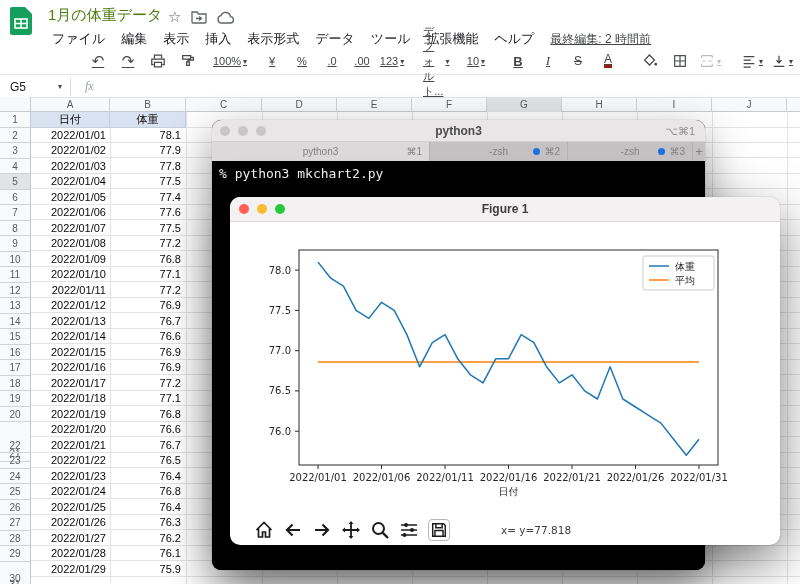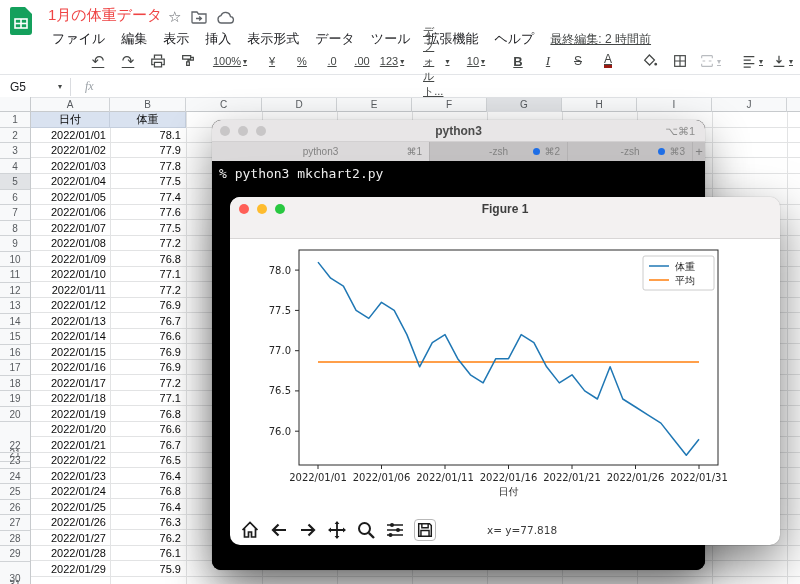--- a/index.html
+++ b/index.html
@@ -3,21 +3,21 @@
 <meta charset="utf-8">
 <style>
   html,body{margin:0;padding:0;background:#fff;}
   #screen{position:relative;width:800px;height:584px;overflow:hidden;background:#fff;
           font-family:"Liberation Sans",sans-serif;color:#202124;}
   .abs{position:absolute;}
 
   
   #gs-header{left:0;top:0;width:800px;height:48px;background:#fff;}
   #gs-logo{left:10px;top:7px;width:22px;height:28px;}
-  #gs-title{left:48px;top:6px;font-size:15px;color:#ef4444;}
+  #gs-title{left:48px;top:6px;font-size:15px;color:#4d7c0f;}
   .title-icons{left:168px;top:8px;display:flex;gap:10px;align-items:center;color:#5f6368;}
   #gs-menubar{left:44px;top:28px;display:flex;align-items:center;font-size:13px;color:#202124;}
   #gs-menubar .mi{padding:2px 8px;cursor:default;}
   #last-edit{margin-left:8px;font-size:12px;color:#444746;text-decoration:underline;}
   #gs-toolbar{left:0;top:48px;width:800px;height:27px;border-bottom:1px solid #e3e5e8;
               display:flex;align-items:center;padding-left:84px;box-sizing:border-box;gap:2px;color:#444746;}
   .tbtn{height:22px;min-width:22px;display:flex;align-items:center;justify-content:center;
         font-size:11px;color:#444746;gap:2px;padding:0 3px;border-radius:3px;text-decoration:underline;}
   .tsep{width:1px;height:18px;background:#dadce0;margin:0 5px;}
   .caret{font-size:8px;color:#444746;}
@@ -69,26 +69,26 @@
   .ttab .rt{position:absolute;right:7px;top:0;line-height:19px;display:flex;gap:4px;align-items:center;}
   .dot{width:7px;height:7px;border-radius:50%;background:#1e6ee6;display:inline-block;}
   #tab-plus{flex:1;display:flex;align-items:center;justify-content:center;color:#7f7f7f;font-size:13px;background:#c3c1c2;}
   #term-body{left:0;top:41px;width:493px;height:409px;background:#000;border-radius:0 0 9px 9px;
              font-family:"DejaVu Sans Mono","Liberation Mono",monospace;font-size:13px;color:#f2f2f2;
              padding:5px 0 0 7px;box-sizing:border-box;}
 
   
   #figure-win{left:230px;top:197px;width:550px;height:348px;border-radius:10px;background:#fff;
               box-shadow:0 18px 50px rgba(0,0,0,.5), 0 0 1px rgba(0,0,0,.45);}
-  #fig-titlebar{left:0;top:0;width:550px;height:42px;background:#f3f1f1;border-radius:10px 10px 0 0;
+  #fig-titlebar{left:0;top:0;width:550px;height:25px;background:#f3f1f1;border-radius:10px 10px 0 0;
                 border-bottom:1px solid #d8d6d6;box-sizing:border-box;}
   #fig-title{width:100%;text-align:center;line-height:25px;font-size:12px;font-weight:bold;color:#3e3e3e;}
   #chart-svg{left:0;top:25px;}
   #fig-toolbar{left:0;top:318px;width:550px;height:30px;display:flex;align-items:center;
-               padding-left:10px;box-sizing:border-box;gap:9px;}
+               padding-left:24px;box-sizing:border-box;gap:9px;}
   .mpl-btn{display:flex;align-items:center;justify-content:center;}
   #mpl-save-wrap{border:1px solid #b9b9b9;border-radius:4px;padding:1px;}
   #fig-status{margin-left:42px;font-size:10.5px;color:#3c3c3c;font-family:"DejaVu Sans",sans-serif;}
 </style>
 </head>
 <body>
 
 <div id="screen">
 
   <div class="abs" id="gs-header">

